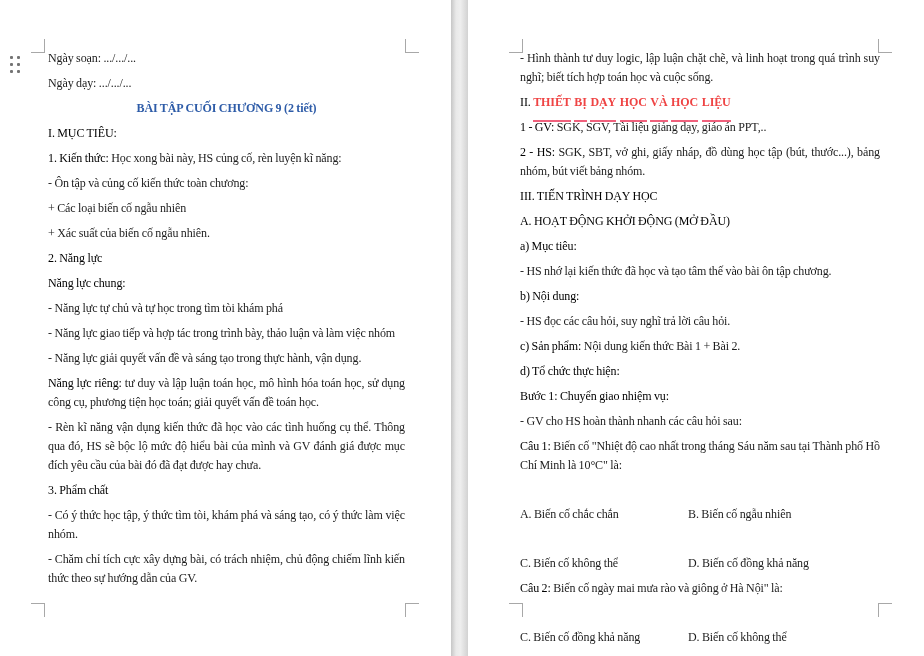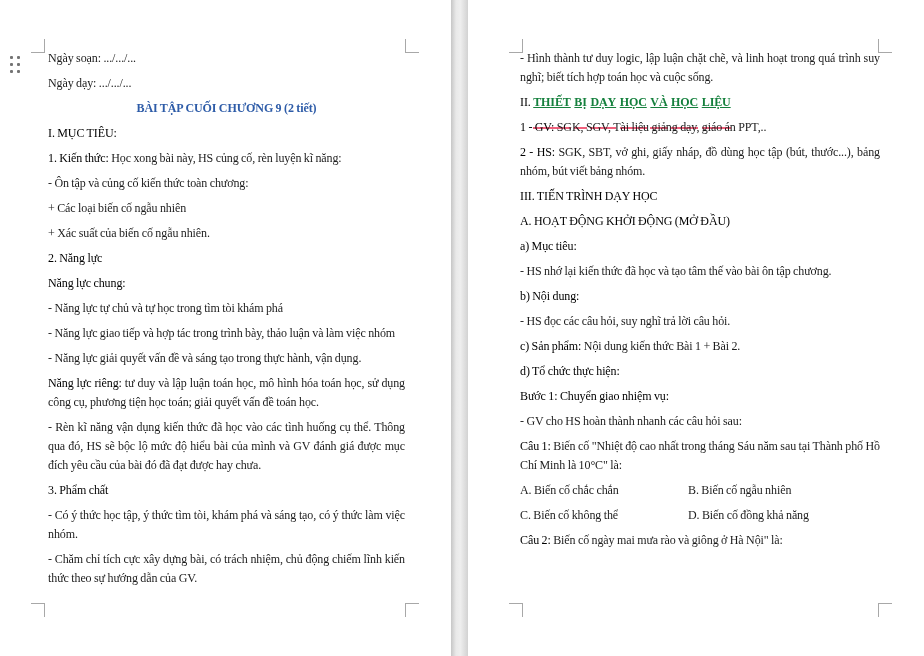--- a/index.html
+++ b/index.html
@@ -21,26 +21,26 @@
   .page-left .content{padding-left:48px;width:405px;}
   .page-right .content{padding-left:52px;width:412px;}
   p.para{margin:0 0 6px 0;text-align:justify;}
   p.para.nojust{text-align:left;}
   .b{font-weight:normal;color:#000;}
   .doc-title{
     margin:0 0 6px 0;text-align:center;font-weight:bold;
     color:var(--accent-blue,#2E5CA8);
   }
   .uw{
-    font-weight:bold;color:#15803d;
+    font-weight:bold;color:#ef4444;
     border-bottom:2.5px solid var(--underline-red,#F0607C);
-    padding-bottom:18px;margin-right:0.30em;text-decoration:underline;
+    padding-bottom:11px;margin-right:0.30em;
   }
   .uw:last-child{margin-right:8px;}
-  .opt-l{display:inline-block;width:168px;}
+  .opt-l{display:inline-block;width:168px;margin-top:24px;}
   
   .cm{position:absolute;width:13px;height:13px;border:0 solid #a8a8a8;}
   .cm.tl{border-right-width:1px;border-bottom-width:1px;}
   .cm.tr{border-left-width:1px;border-bottom-width:1px;}
   .cm.bl{border-right-width:1px;border-top-width:1px;}
   .cm.br{border-left-width:1px;border-top-width:1px;}
   
   .drag-handle{
     position:absolute;left:10px;top:56px;
     display:grid;grid-template-columns:repeat(2,3px);grid-auto-rows:3px;
@@ -94,20 +94,21 @@
       <p class="para nojust"><span class="b">b) Nội dung:</span></p>
       <p class="para nojust"><span>- HS đọc các câu hỏi, suy nghĩ trả lời câu hỏi.</span></p>
       <p class="para nojust"><span class="b">c) Sản phẩm:</span><span> Nội dung kiến thức Bài 1 + Bài 2.</span></p>
       <p class="para nojust"><span class="b">d) Tổ chức thực hiện:</span></p>
       <p class="para nojust"><span class="b">Bước 1: Chuyển giao nhiệm vụ:</span></p>
       <p class="para nojust"><span>- GV cho HS hoàn thành nhanh các câu hỏi sau:</span></p>
       <p class="para"><span class="b">Câu 1:</span><span> Biến cố "Nhiệt độ cao nhất trong tháng Sáu năm sau tại Thành phố Hồ Chí Minh là 10°C" là:</span></p>
       <p class="para nojust"><span class="opt-l">A. Biến cố chắc chắn</span><span>B. Biến cố ngẫu nhiên</span></p>
       <p class="para nojust"><span class="opt-l">C. Biến cố không thể</span><span>D. Biến cố đồng khả năng</span></p>
       <p class="para nojust"><span class="b">Câu 2:</span><span> Biến cố ngày mai mưa rào và giông ở Hà Nội" là:</span></p>
+      <p class="para nojust"><span class="opt-l">C. Biến cố đồng khả năng</span><span>D. Biến cố không thể</span></p>
     </div>
   </div>
 
   <div class="cm tl" style="left:31px;top:39px;"></div>
   <div class="cm tr" style="left:405px;top:39px;"></div>
   <div class="cm bl" style="left:31px;top:603px;"></div>
   <div class="cm br" style="left:405px;top:603px;"></div>
 
   <div class="cm tl" style="left:509px;top:39px;"></div>
   <div class="cm tr" style="left:878px;top:39px;"></div>

